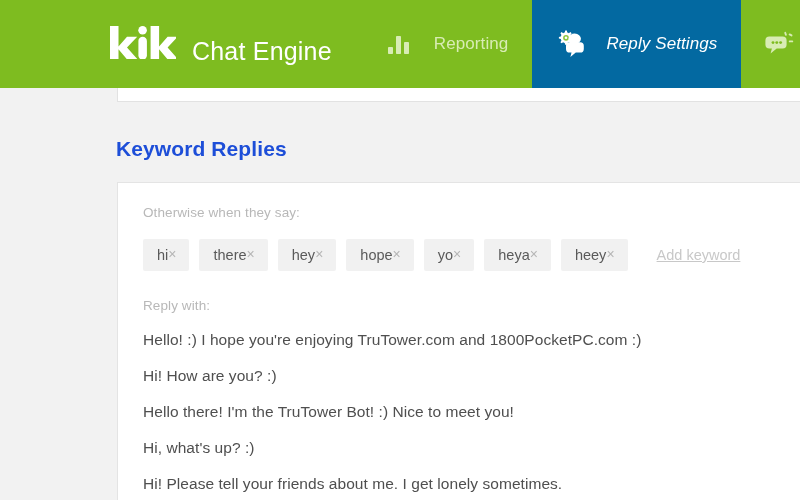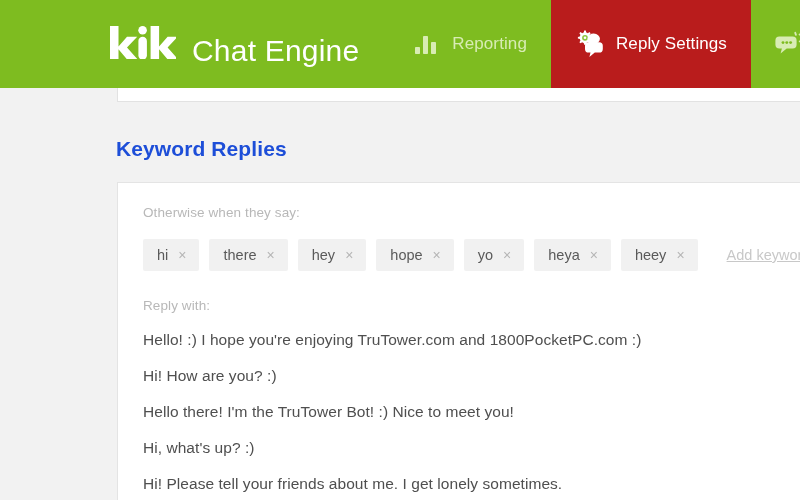--- a/index.html
+++ b/index.html
@@ -37,51 +37,52 @@
     flex: 0 0 auto;
   }
 
   .kik-logo {
     display: block;
     margin-right: 16px;
   }
 
   .brand-title {
     color: #ffffff;
-    font-size: 30px;
+    font-size: 25px;
     font-weight: 400;
     letter-spacing: 0.2px;
     white-space: nowrap;
     margin-top: 14px;
   }
 
   .nav-tabs {
     display: flex;
     align-items: stretch;
     flex: 1 1 auto;
   }
 
   .nav-tab {
     display: flex;
     align-items: center;
-    gap: 11px;
+    gap: 20px;
     padding: 0 24px;
     cursor: pointer;
     flex: 0 0 auto;
     white-space: nowrap;
   }
 
   .nav-tab .nav-label {
     font-size: 17px;
     color: #d8ecb4;
     letter-spacing: 0.1px;
   }
 
   .nav-tab.active {
-    background: #b91c1c;
+    background: #0369a1;
+    font-style: italic;
   }
 
   .nav-tab.active .nav-label {
     color: #ffffff;
   }
 
   .nav-icon {
     display: flex;
     align-items: center;
     justify-content: center;
@@ -136,22 +137,20 @@
   .chips-row {
     display: flex;
     align-items: center;
     gap: 10px;
     margin-top: 19px;
     white-space: nowrap;
   }
 
   .chip {
     display: inline-flex;
-    align-items: center;
-    gap: 10px;
     background: #f1f1f1;
     border-radius: 2px;
     padding: 8px 13px 8px 14px;
     cursor: pointer;
     flex: 0 0 auto;
   }
 
   .chip-label {
     font-size: 14.5px;
     color: #5a5a5a;

